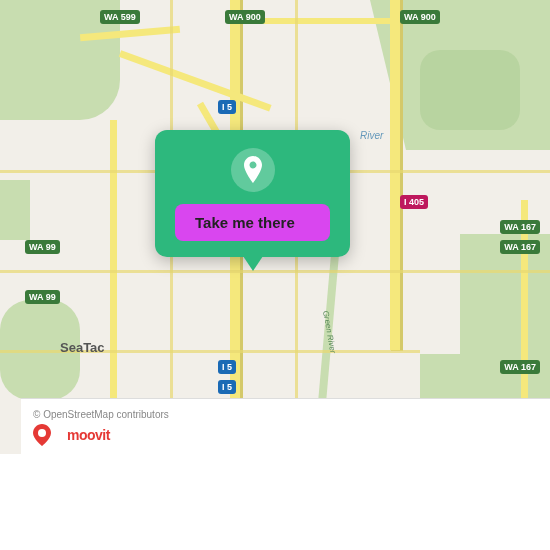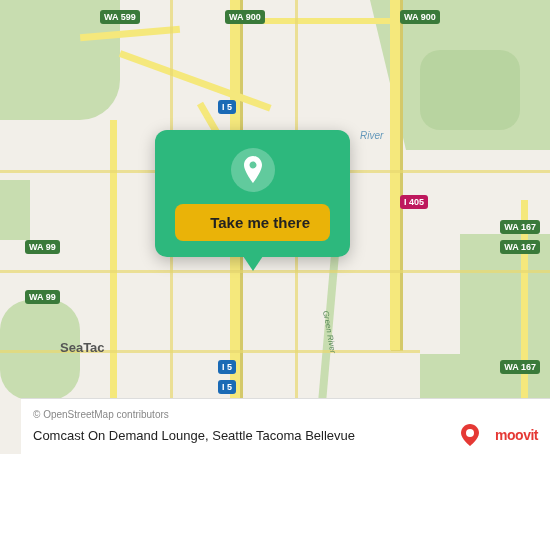--- a/index.html
+++ b/index.html
@@ -395,30 +395,30 @@
       box-shadow: 0 4px 16px rgba(0,0,0,0.25);
     }
 
     .popup-pin-icon {
       width: 44px;
       height: 44px;
       margin-bottom: 12px;
     }
 
     .popup-btn {
-      background: #eab308;
+      background: #d946ef;
       border: none;
       border-radius: 8px;
       padding: 10px 20px;
       font-size: 15px;
       font-weight: 600;
       color: #222;
       cursor: pointer;
       width: 100%;
-      text-align: right;
+      text-align: left;
     }
 
     
     .bottom-bar {
       position: absolute;
       bottom: 0;
       left: 0;
       right: 0;
       background: white;
       padding: 10px 12px 8px;
@@ -527,21 +527,20 @@
       <circle cx="22" cy="22" r="22" fill="white" fill-opacity="0.25"></circle>
       <path d="M22 8C17.03 8 13 12.03 13 17C13 23.5 22 35 22 35C22 35 31 23.5 31 17C31 12.03 26.97 8 22 8ZM22 20.5C20.07 20.5 18.5 18.93 18.5 17C18.5 15.07 20.07 13.5 22 13.5C23.93 13.5 25.5 15.07 25.5 17C25.5 18.93 23.93 20.5 22 20.5Z" fill="white"></path>
     </svg>
     <button class="popup-btn">Take me there</button>
     <div class="popup-pointer"></div>
   </div>
 
   <div class="bottom-bar">
     <div class="bottom-copyright">© OpenStreetMap contributors</div>
     <div class="bottom-location-row">
-      <div class="bottom-location-text">Comcast On Demand Lounge, Seattle Tacoma Bellevue</div>
       <div class="moovit-logo">
         <svg class="moovit-pin" viewBox="0 0 18 22" fill="none" xmlns="http://www.w3.org/2000/svg">
           <path d="M9 0C4.03 0 0 4.03 0 9C0 15 9 22 9 22C9 22 18 15 18 9C18 4.03 13.97 0 9 0Z" fill="#e53935"></path>
           <circle cx="9" cy="9" r="4" fill="white"></circle>
         </svg>
         <span class="moovit-text">moovit</span>
       </div>
     </div>
   </div>
 </div>

